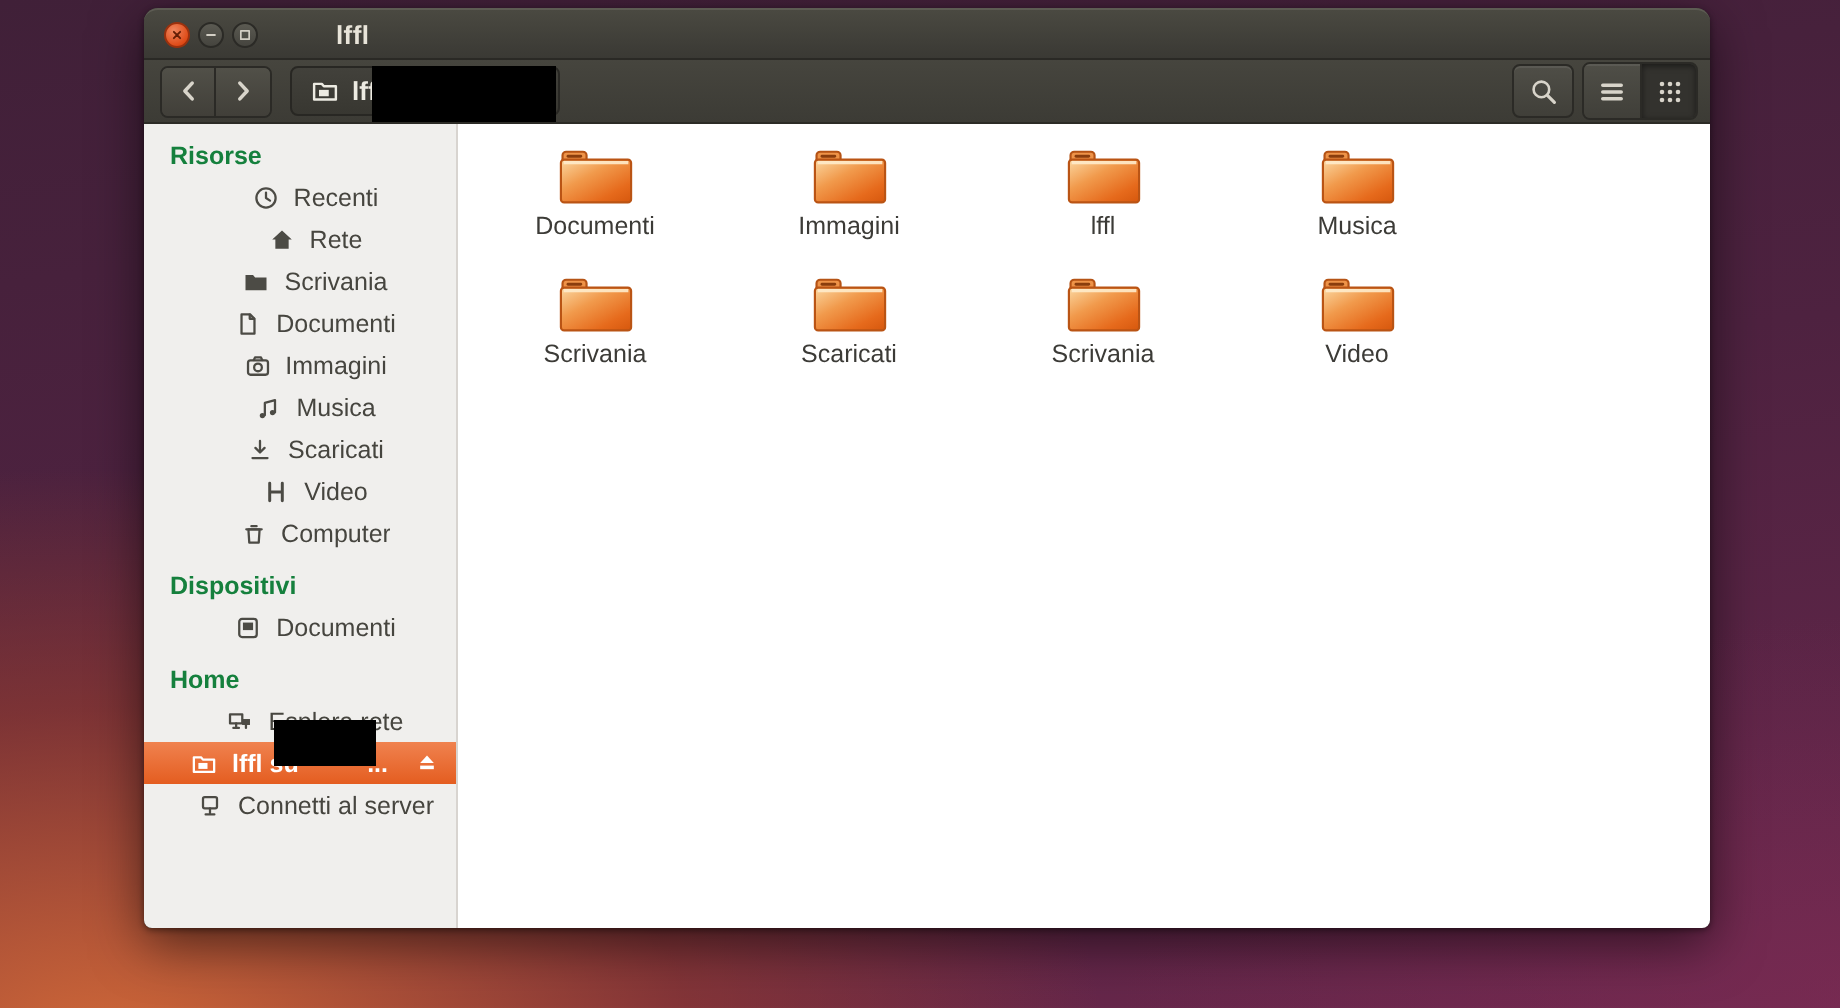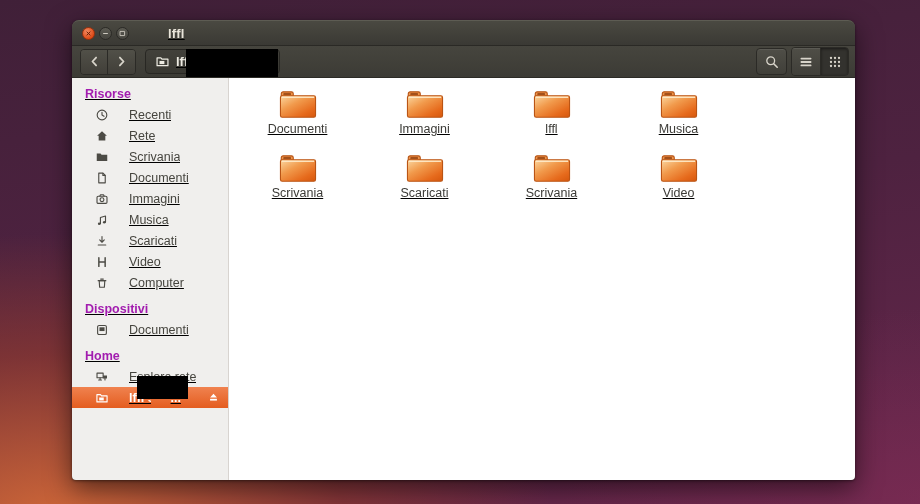--- a/index.html
+++ b/index.html
@@ -8,25 +8,24 @@
 
   .desktop {
     position:relative; width:920px; height:504px;
     background:
       radial-gradient(75% 80% at 6% 104%, rgba(214,108,55,.95), rgba(158,64,42,.55) 42%, rgba(158,64,42,0) 72%),
       radial-gradient(60% 60% at 100% 100%, rgba(128,44,86,.55), rgba(128,44,86,0) 65%),
       linear-gradient(172deg, #402038 0%, #4e2240 45%, #5d2547 78%, #6b284c 100%);
   }
 
   .window {
-    position:absolute; left:72px; top:20px; width:783px; height:460px;
+    position:absolute; left:72px; top:4px; width:783px; height:460px;
     border-radius:7px 7px 4px 4px;
     box-shadow:0 8px 26px rgba(0,0,0,.55), 0 1px 3px rgba(0,0,0,.45);
     background:#302f2b;
-    text-decoration:underline;
   }
 
   
   .titlebar {
     height:26px; display:flex; align-items:center; padding:0 10px;
     background:linear-gradient(#4a4941,#3a3934);
     border-top:1px solid #5d5c53; border-bottom:1px solid #2a2925;
     border-radius:7px 7px 0 0;
   }
   .controls { display:flex; gap:4px; }
@@ -76,23 +75,23 @@
   .viewgroup .actionbtn + .actionbtn { border-left:1px solid #2b2a26; }
   .actionbtn.active { background:#33322e; box-shadow:inset 0 1px 3px rgba(0,0,0,.5); }
 
   
   .wbody { display:flex; height:402px; border-radius:0 0 4px 4px; overflow:hidden; }
 
   .sidebar {
     width:157px; background:#f0efed; border-right:1px solid #d8d4d0;
     padding-top:6px; font-size:12.5px; color:#46453f; position:relative; flex:none;
   }
-  .sb-heading { height:20px; display:flex; align-items:center; padding-left:13px; font-weight:bold; color:#a21caf; }
+  .sb-heading { height:20px; display:flex; align-items:center; padding-left:13px; font-weight:bold; color:#15803d; }
   .sb-section + .sb-section { margin-top:6px; }
-  .sb-row { height:21px; display:flex; align-items:center; padding:0 8px 0 23px; gap:20px; cursor:default; }
+  .sb-row { height:21px; display:flex; align-items:center; padding:0 8px 0 23px; gap:7px; cursor:default;justify-content:center; }
   .sb-row .sb-label { white-space:nowrap; overflow:hidden; }
   .sb-row.selected {
     background:linear-gradient(#f0824f,#e45d20);
     color:#fff; font-weight:bold;
   }
   .sb-row.selected svg { color:#fff; }
   .sb-ellipsis { margin-left:auto; font-weight:bold; }
   .sb-eject { display:flex; margin-left:6px; }
   .sb-icon { display:flex; color:#4c4b45; }
 
@@ -323,20 +322,29 @@
               </span>
               <span class="sb-label">lffl su</span>
               <span class="sb-ellipsis">...</span>
               <span class="sb-eject">
                 <svg viewBox="0 0 16 16" width="13" height="13" fill="none" stroke="currentColor" stroke-width="1.3" stroke-linecap="round" stroke-linejoin="round">
                   <path d="M8 3.4 12.2 8H3.8z" fill="currentColor" stroke="none"></path>
                   <rect x="3.8" y="9.6" width="8.4" height="2.2" fill="currentColor" stroke="none"></rect>
                 </svg>
               </span>
             </div>
+            <div class="sb-row">
+              <span class="sb-icon">
+                <svg viewBox="0 0 16 16" width="14" height="14" fill="none" stroke="currentColor" stroke-width="1.3" stroke-linecap="round" stroke-linejoin="round">
+                  <rect x="4" y="2.9" width="8" height="6.4" rx="1"></rect>
+                  <path d="M8 9.3v2.5M5.5 12.8h5"></path>
+                </svg>
+              </span>
+              <span class="sb-label">Connetti al server</span>
+            </div>
           </div>
         </div>
       <div class="main">
         <div class="grid" id="folder-grid">
             <div class="cell">
               <span>
                 <svg viewBox="0 0 44 36" width="40" height="33">
       <defs>
                     <linearGradient id="fgrad" x1="0" y1="0" x2="0.9" y2="1">
         <stop offset="0" stop-color="#fbd7a0"></stop>

